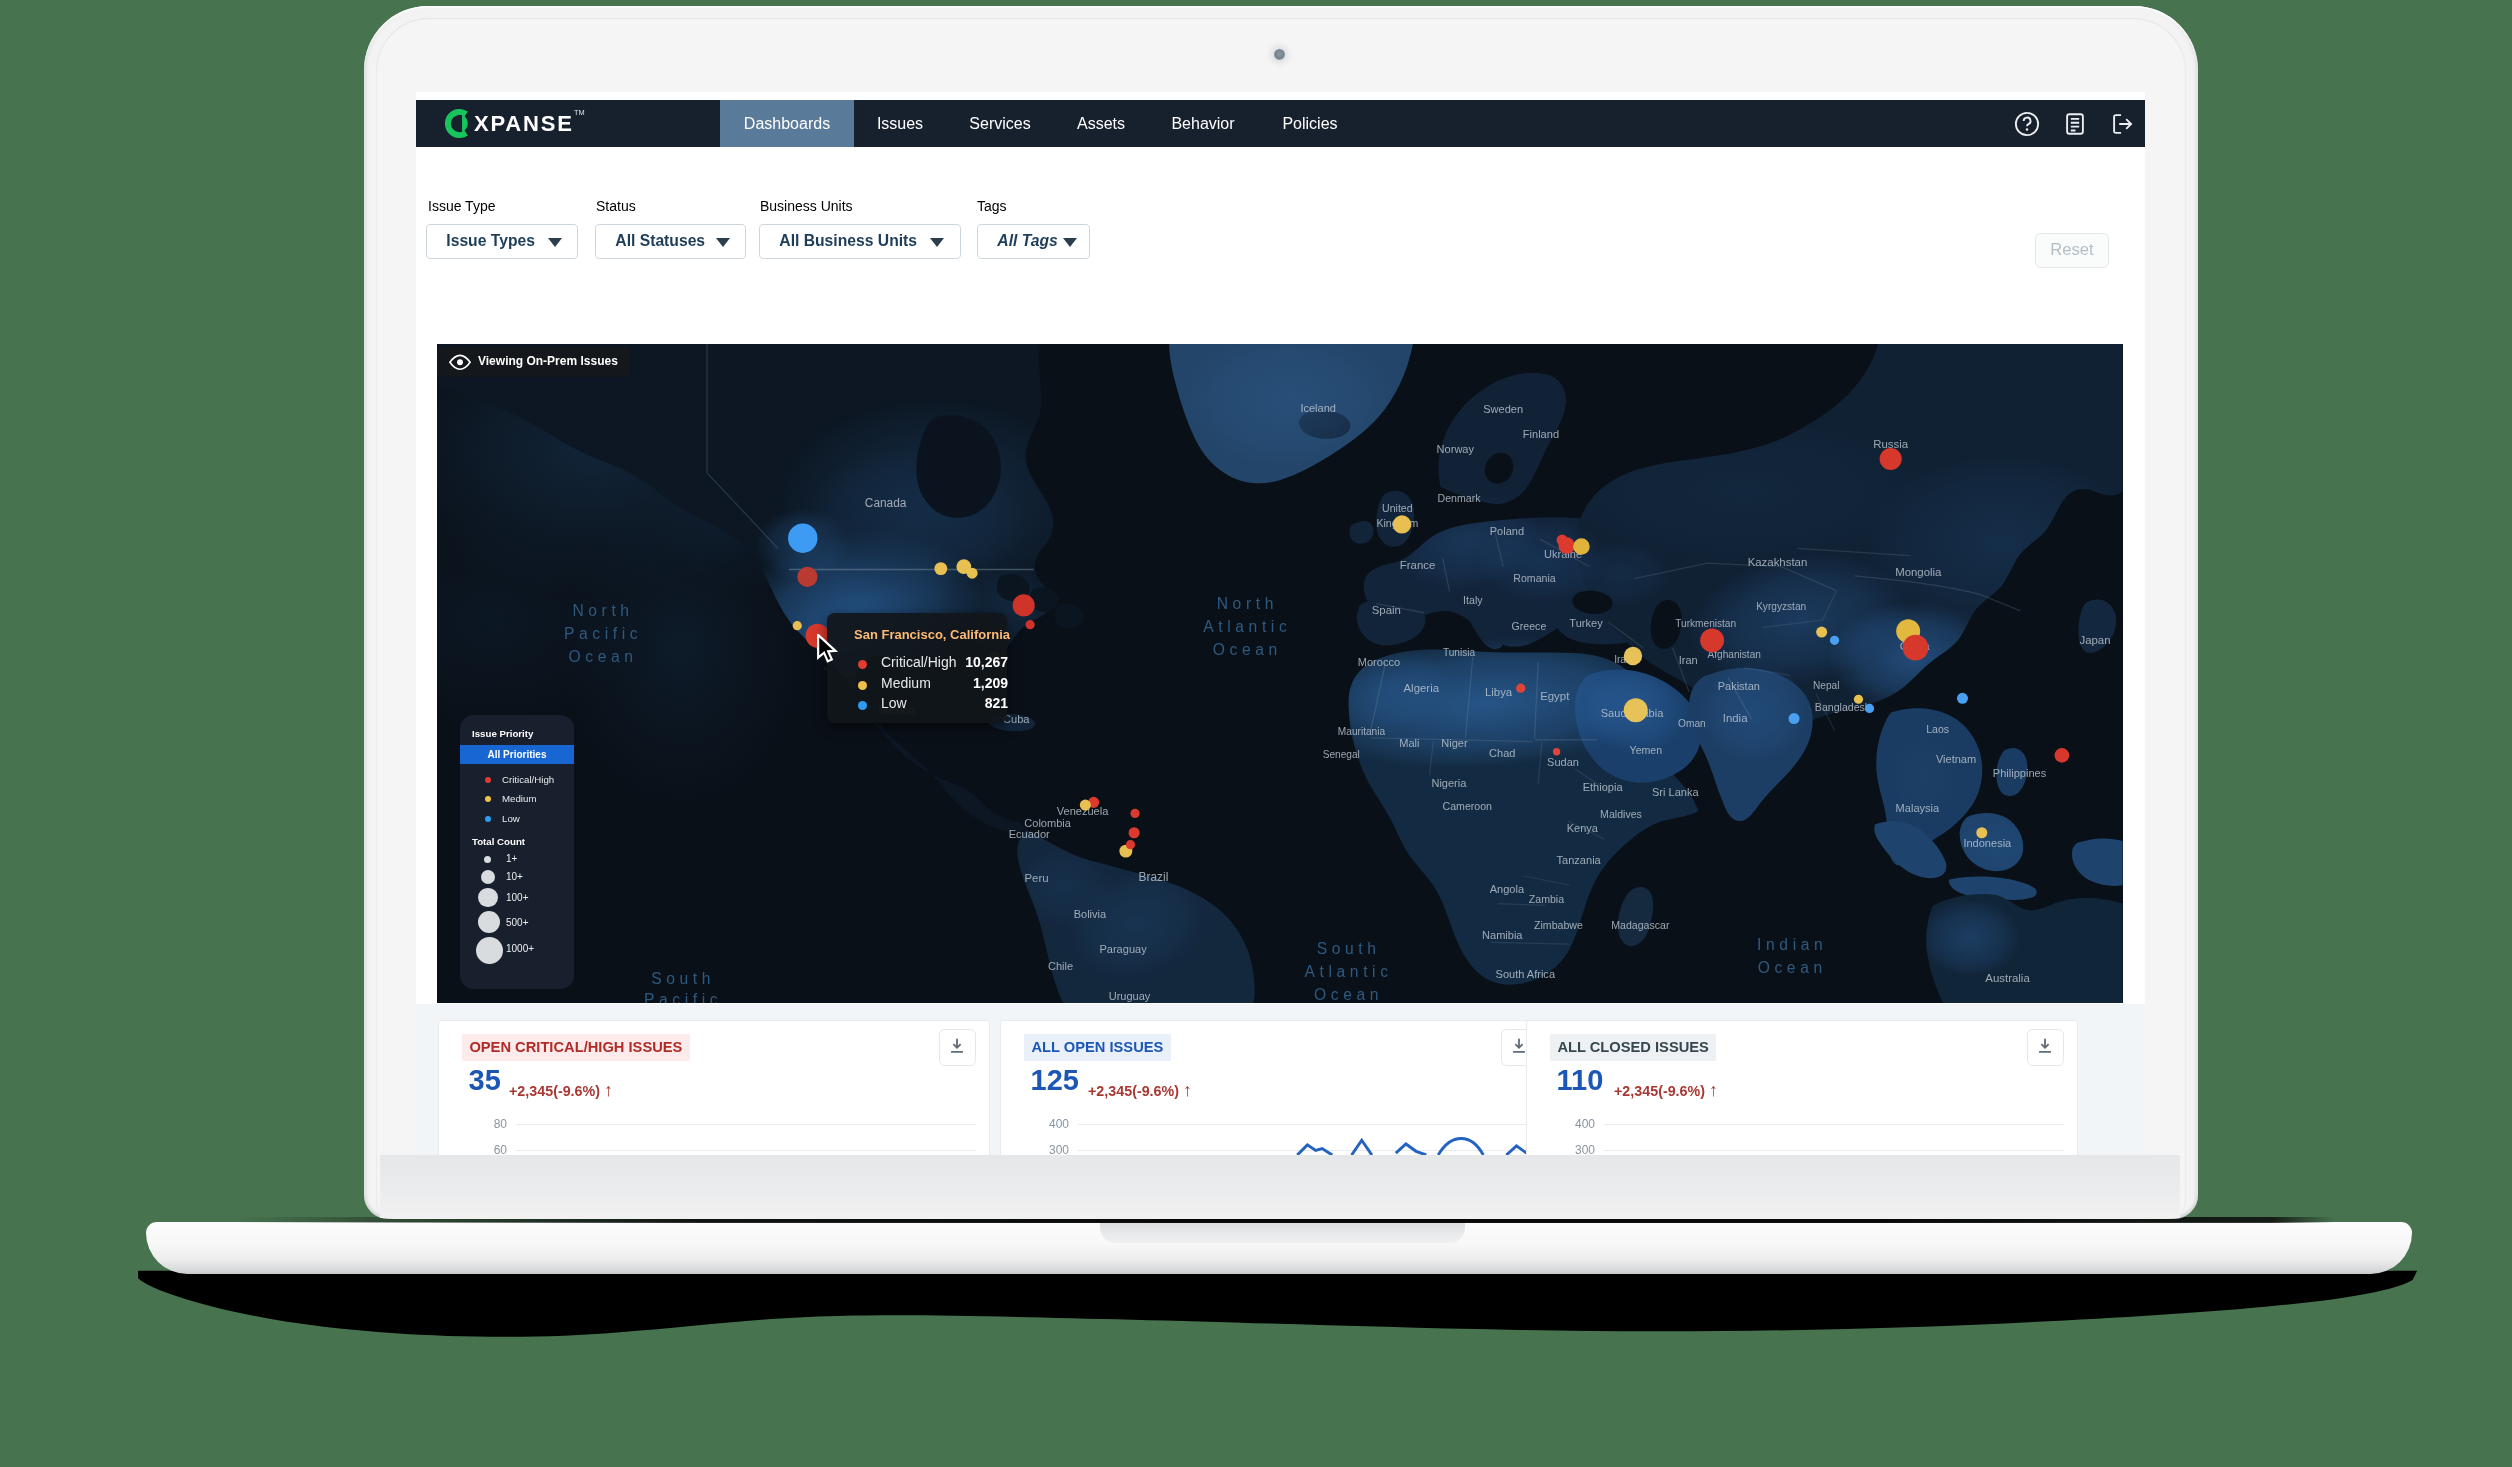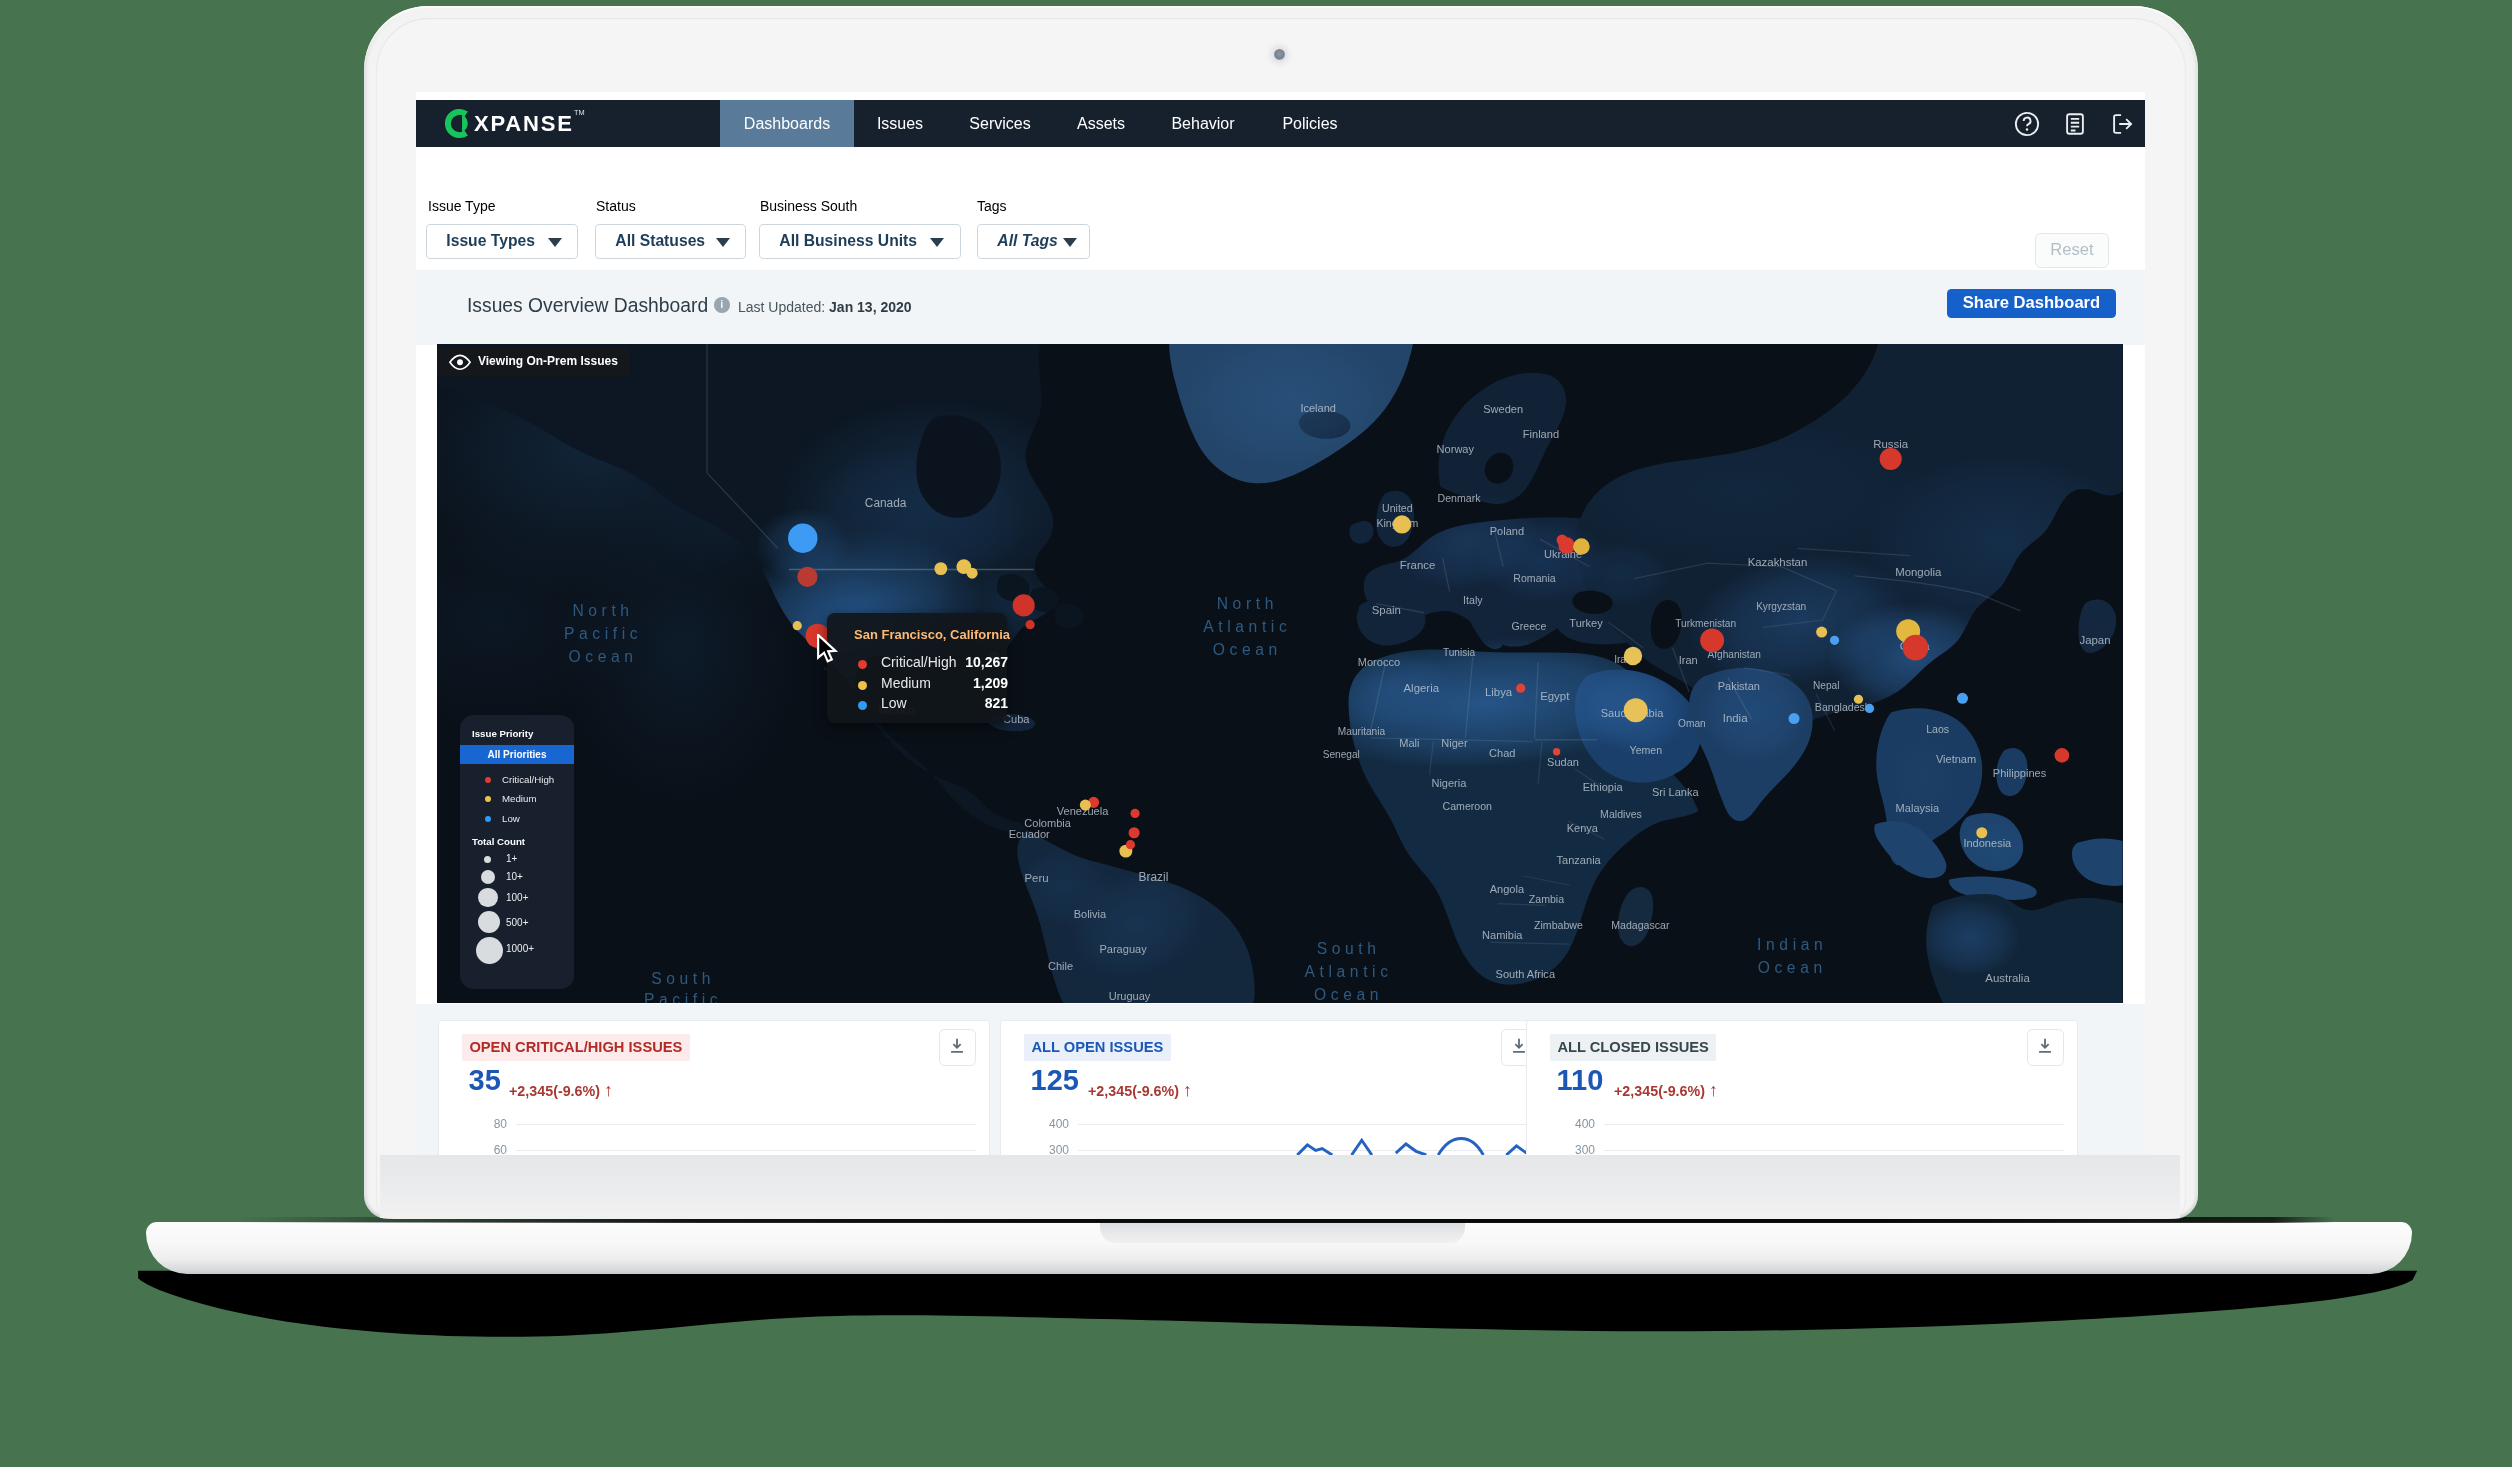--- a/index.html
+++ b/index.html
@@ -134,35 +134,29 @@
     <svg class="navico" style="left:1693px" width="26" height="26" viewBox="0 0 28 28" fill="none" stroke="#eceff1" stroke-width="2">
       <path d="M 13 4.5 H 7.5 a 2 2 0 0 0 -2 2 V 21.5 a 2 2 0 0 0 2 2 H 13"></path>
       <path d="M 11 14 H 23.5 M 18.5 8.8 L 23.8 14 L 18.5 19.2"></path>
     </svg>
   </div>
 
 
   <div id="filters">
     <div class="flabel" style="left:12px;">Issue Type</div>
     <div class="flabel" style="left:180px;">Status</div>
-    <div class="flabel" style="left:344px;">Business South</div>
+    <div class="flabel" style="left:344px;">Business Units</div>
     <div class="flabel" style="left:561px;">Tags</div>
     <div class="fbox" style="left:10px;width:152px;"><span style="margin-left:19.3px;">Issue Types</span><i class="car" style="left:121px;"></i></div>
     <div class="fbox" style="left:179px;width:151px;"><span style="margin-left:19.3px;">All Statuses</span><i class="car" style="left:120px;"></i></div>
     <div class="fbox" style="left:343px;width:202px;"><span style="margin-left:19.3px;">All Business Units</span><i class="car" style="left:170px;"></i></div>
     <div class="fbox" style="left:561px;width:113px;font-style:italic;"><span style="margin-left:19.3px;">All Tags</span><i class="car" style="left:85px;"></i></div>
     <div id="reset">Reset</div>
   </div>
 
-  <div id="toolbar">
-    <div class="title">Issues Overview Dashboard</div>
-    <div class="info">i</div>
-    <div class="lu">Last Updated: <b>Jan 13, 2020</b></div>
-    <div id="share">Share Dashboard</div>
-  </div>
 
   <div id="map">
     <svg id="mapsvg" width="1686" height="659" viewBox="0 0 1831 716">
 <rect x="0" y="0" width="1831" height="716" fill="#0a1018"></rect>
 <defs>
 <radialGradient id="g0" cx="50%" cy="50%" r="50%">
             <stop offset="0%" stop-color="#2f6eb2" stop-opacity="0.7"></stop>
             <stop offset="65%" stop-color="#2f6eb2" stop-opacity="0.35"></stop>
             <stop offset="100%" stop-color="#2f6eb2" stop-opacity="0"></stop>
           </radialGradient>

